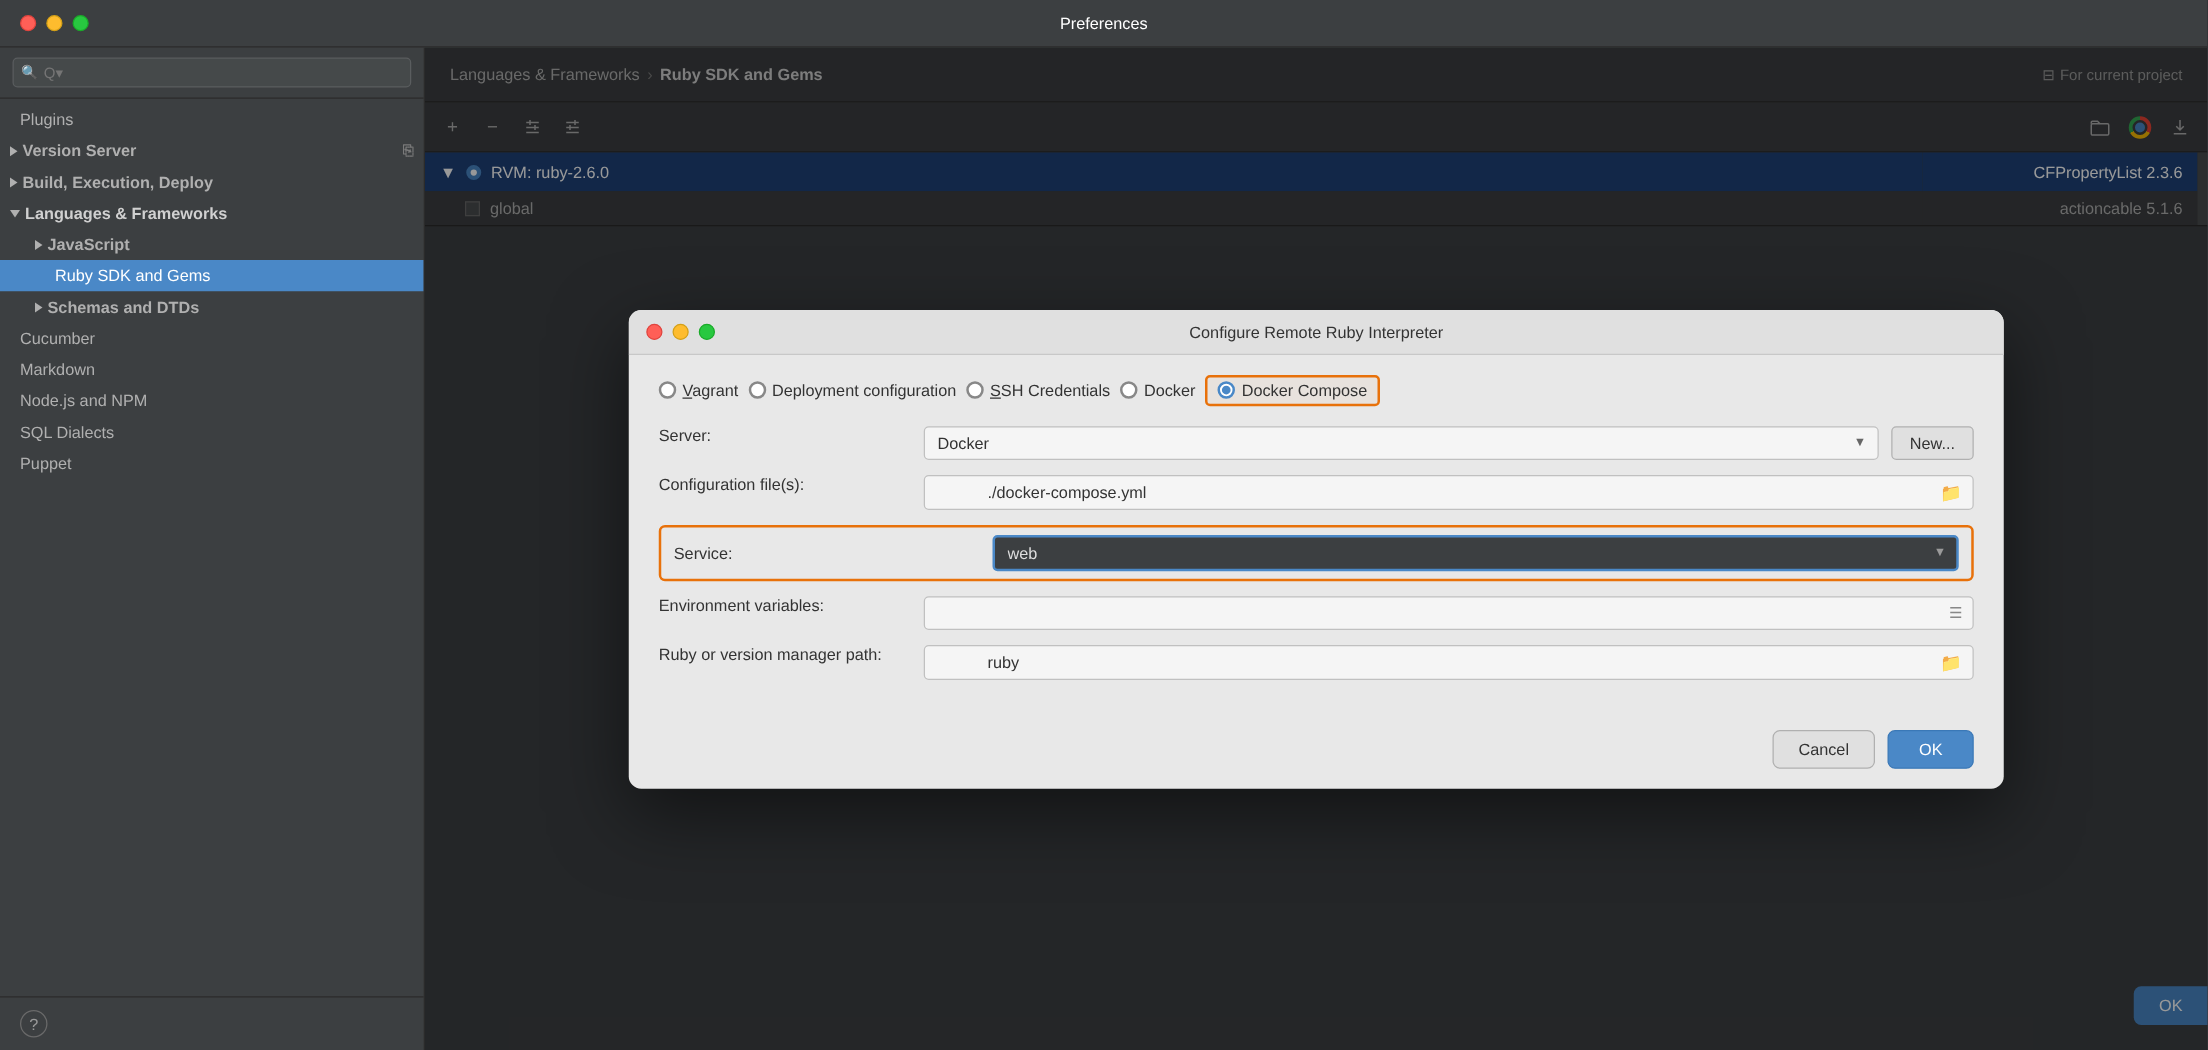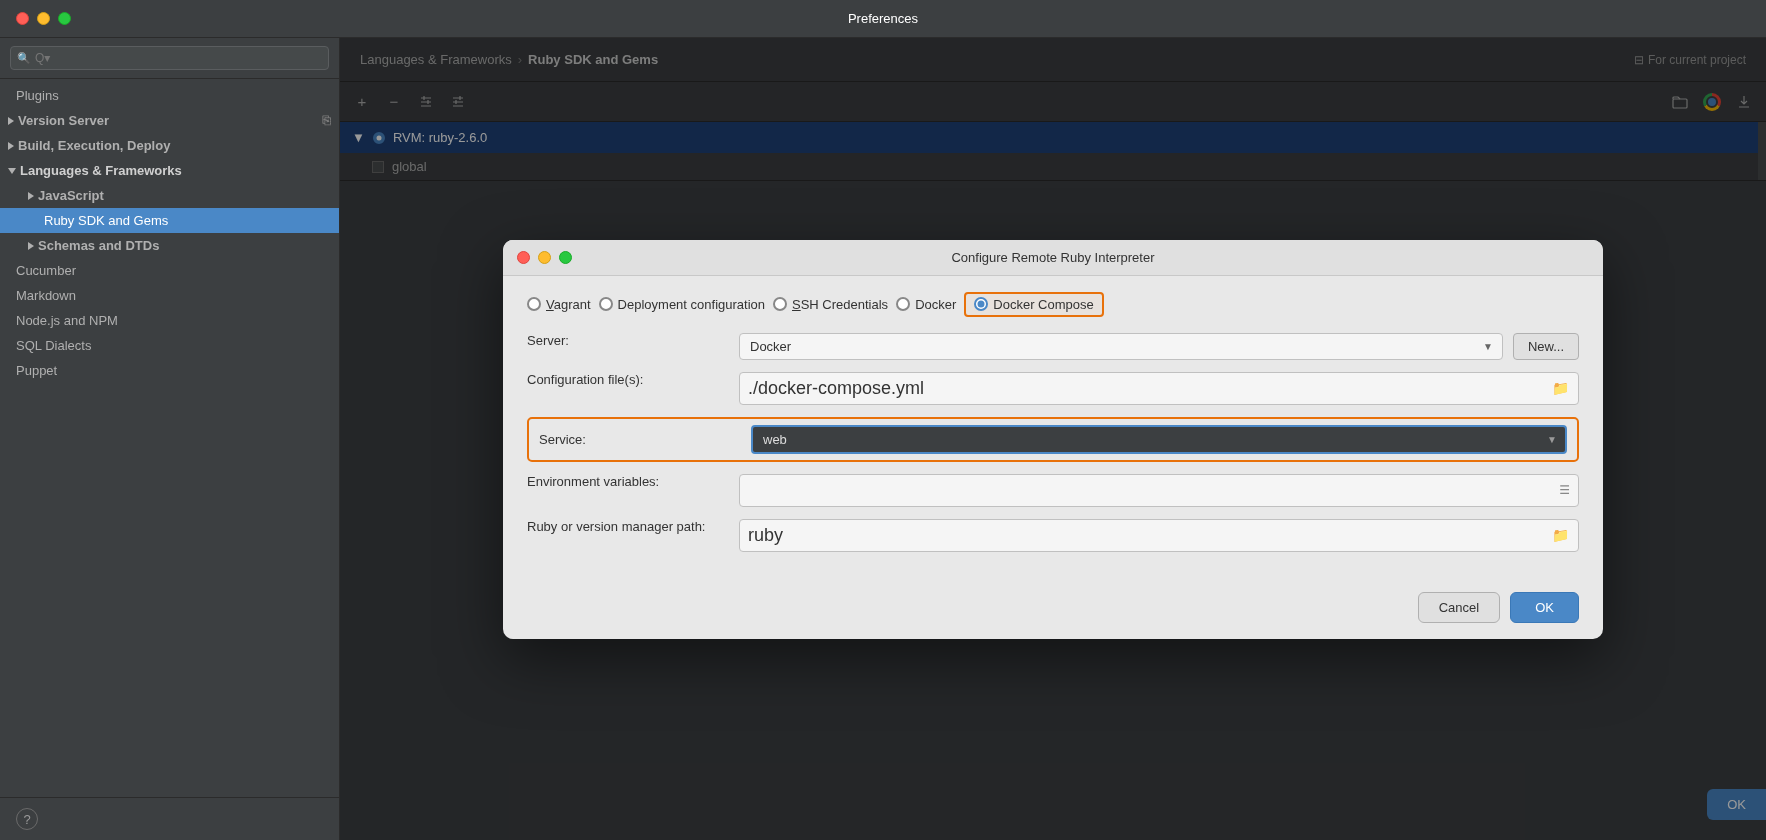--- a/index.html
+++ b/index.html
@@ -430,23 +430,24 @@
       align-items: center;
       background: #f5f5f5;
       border: 1px solid #c0c0c0;
       border-radius: 4px;
       padding: 5px 8px;
     }
     .form-input-with-icon input {
       flex: 1;
       background: transparent;
       border: none;
-      font-size: 18px;
+      font-size: 13px;
       color: #333;
       outline: none;
+      margin-left: 42px;
     }
     .select-arrow {
       position: absolute;
       right: 10px;
       top: 50%;
       transform: translateY(-50%);
       pointer-events: none;
       color: #666;
       font-size: 10px;
     }
@@ -480,20 +481,21 @@
       flex: 1;
       background: #3c3f41;
       border: 2px solid #4a88c7;
       border-radius: 4px;
       padding: 5px 28px 5px 10px;
       font-size: 13px;
       color: #ddd;
       appearance: none;
       outline: none;
       cursor: pointer;
+      margin-left: 43px;
     }
 
     
     .dialog-footer {
       display: flex;
       justify-content: flex-end;
       padding: 8px 24px 16px;
       gap: 10px;
     }
     .cancel-btn {
@@ -645,20 +647,28 @@
         <div class="sdk-row-main">
           <span>▼</span>
           <span class="radio-dot"></span>
           <span>RVM: ruby-2.6.0</span>
         </div>
         <div class="sdk-sub-row">
           <span class="checkbox-empty"></span>
           <span style="margin-left:8px;">global</span>
         </div>
       </div>
+      <div style="min-width:220px;display:flex;flex-direction:column;">
+        <div class="sdk-row-gem">
+          <span>CFPropertyList 2.3.6</span>
+        </div>
+        <div class="sdk-sub-gem">
+          <span>actioncable 5.1.6</span>
+        </div>
+      </div>
       <div class="scrollbar-right"></div>
     </div>
 
     <div class="dialog-overlay">
       <div class="dialog">
 
         <div class="dialog-title-bar">
           <div class="dialog-tb-buttons">
             <span class="d-close"></span>
             <span class="d-min"></span>

